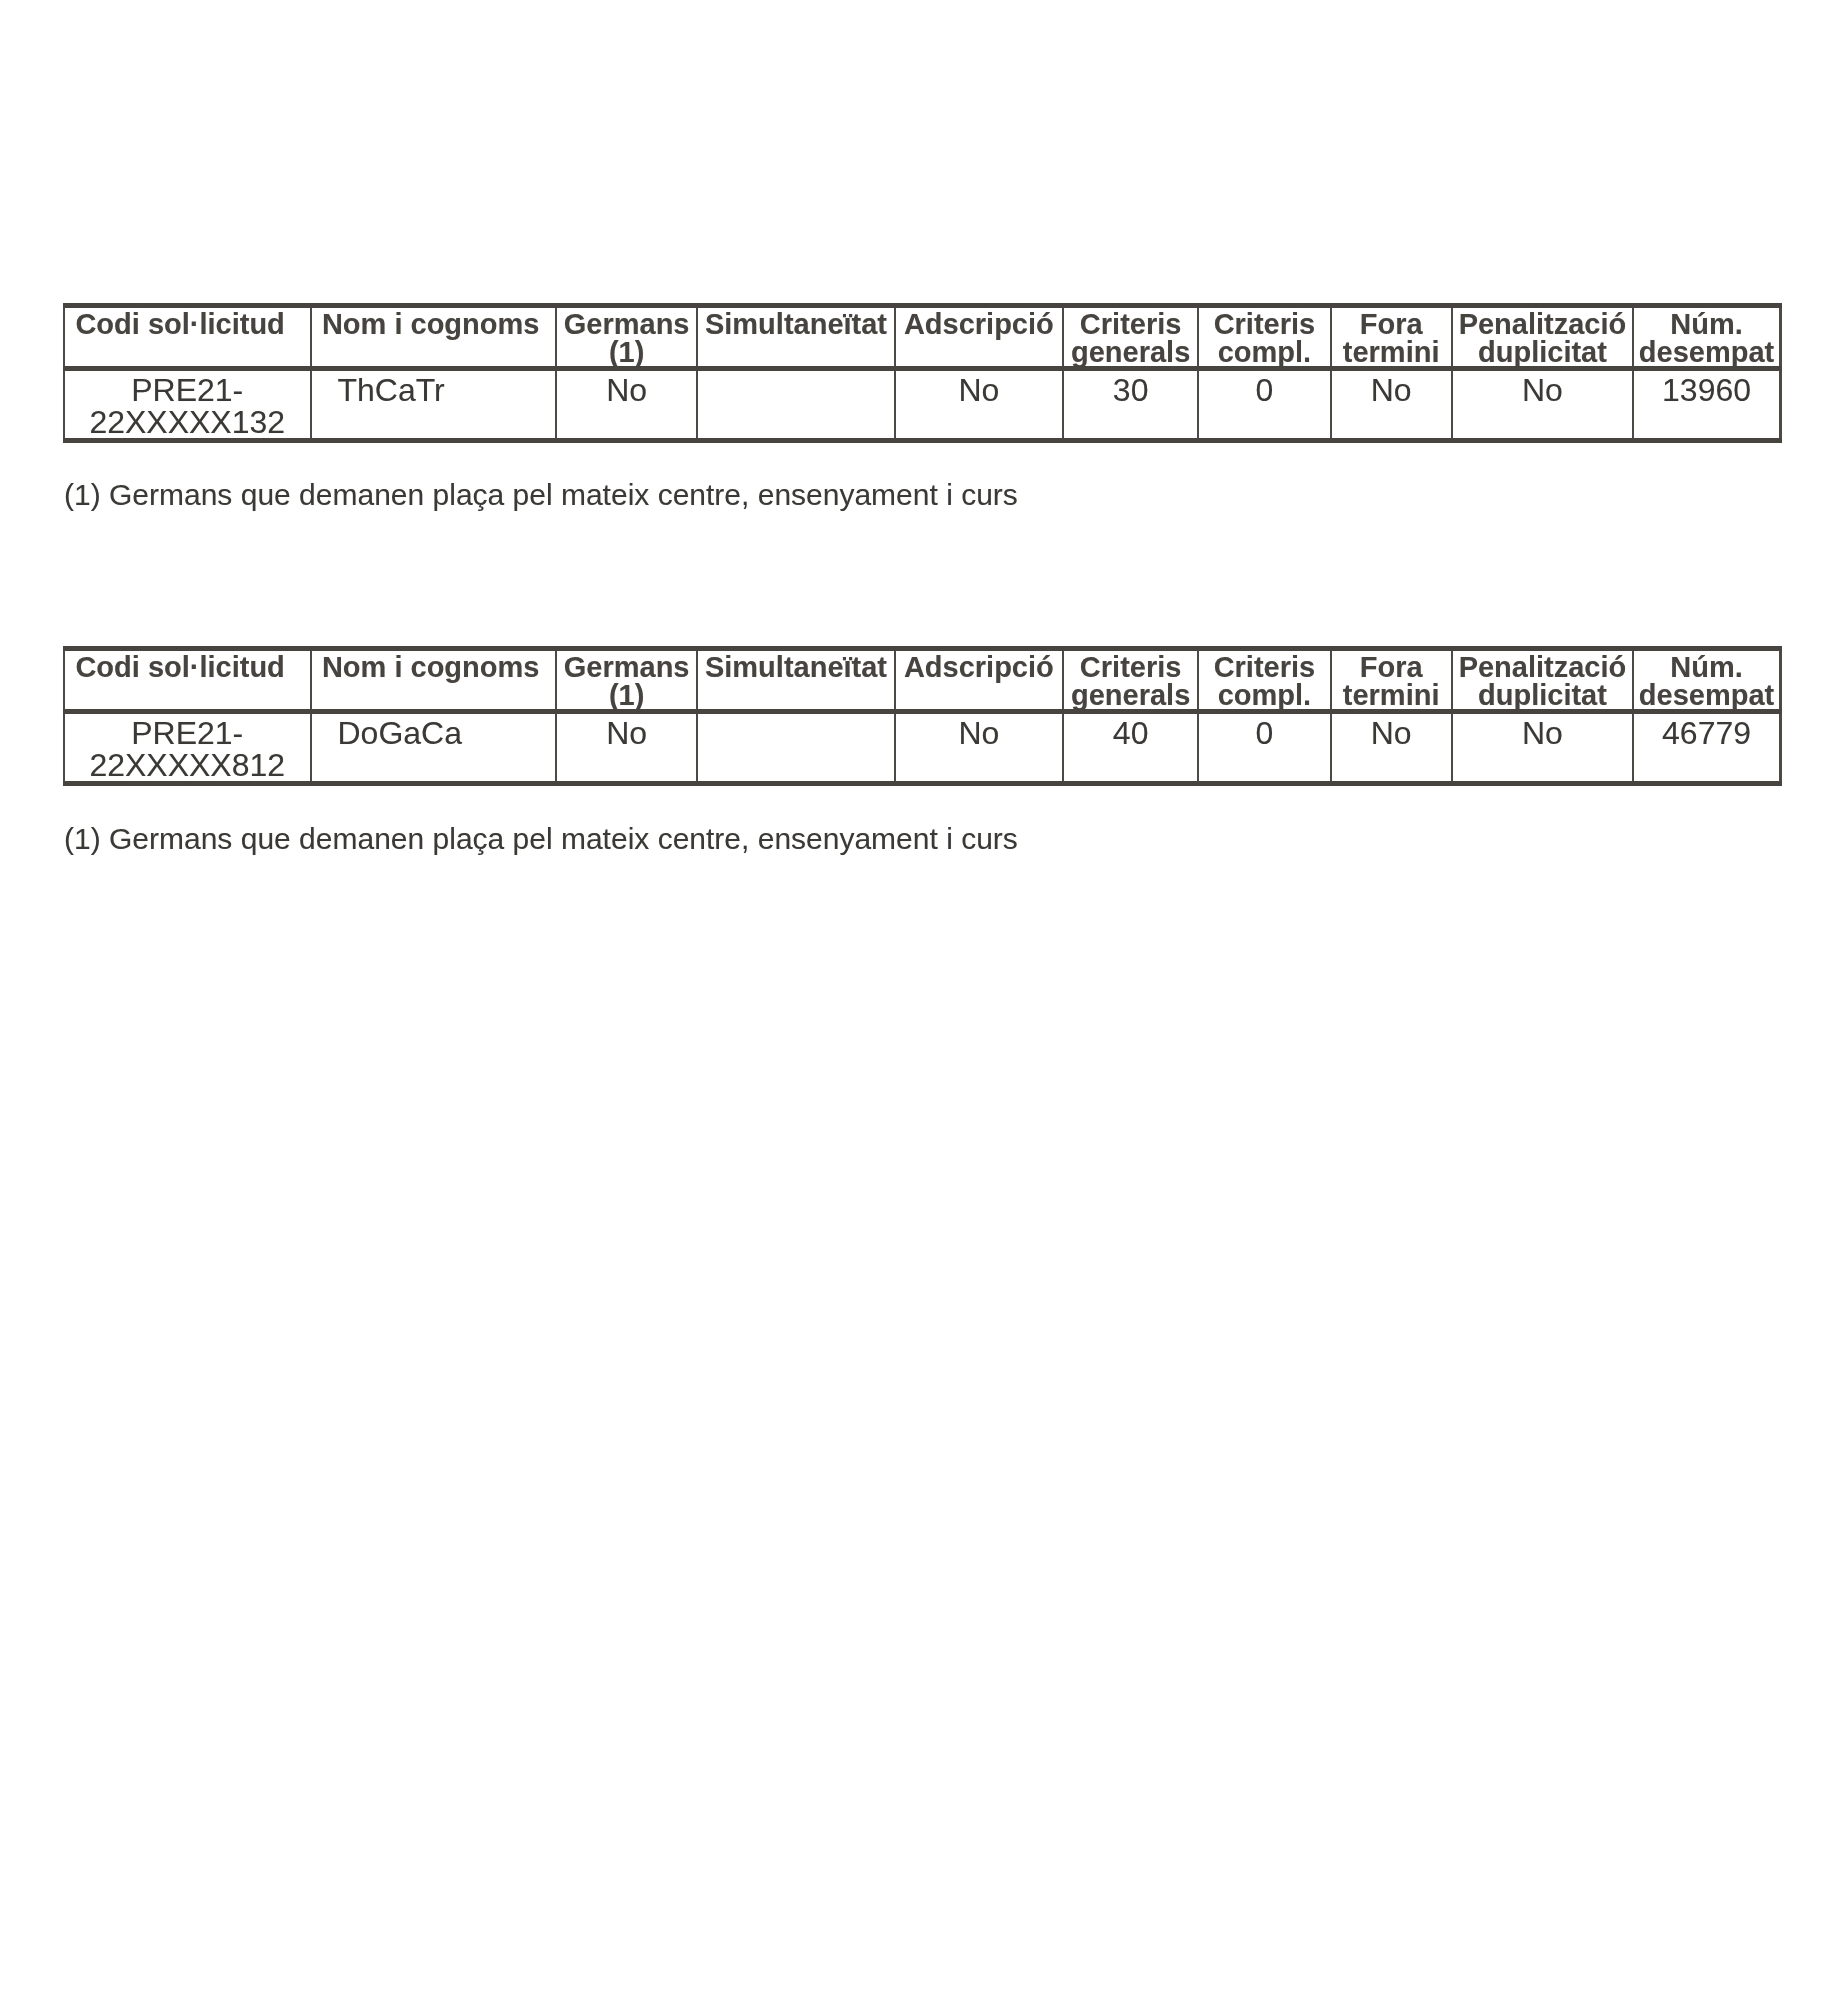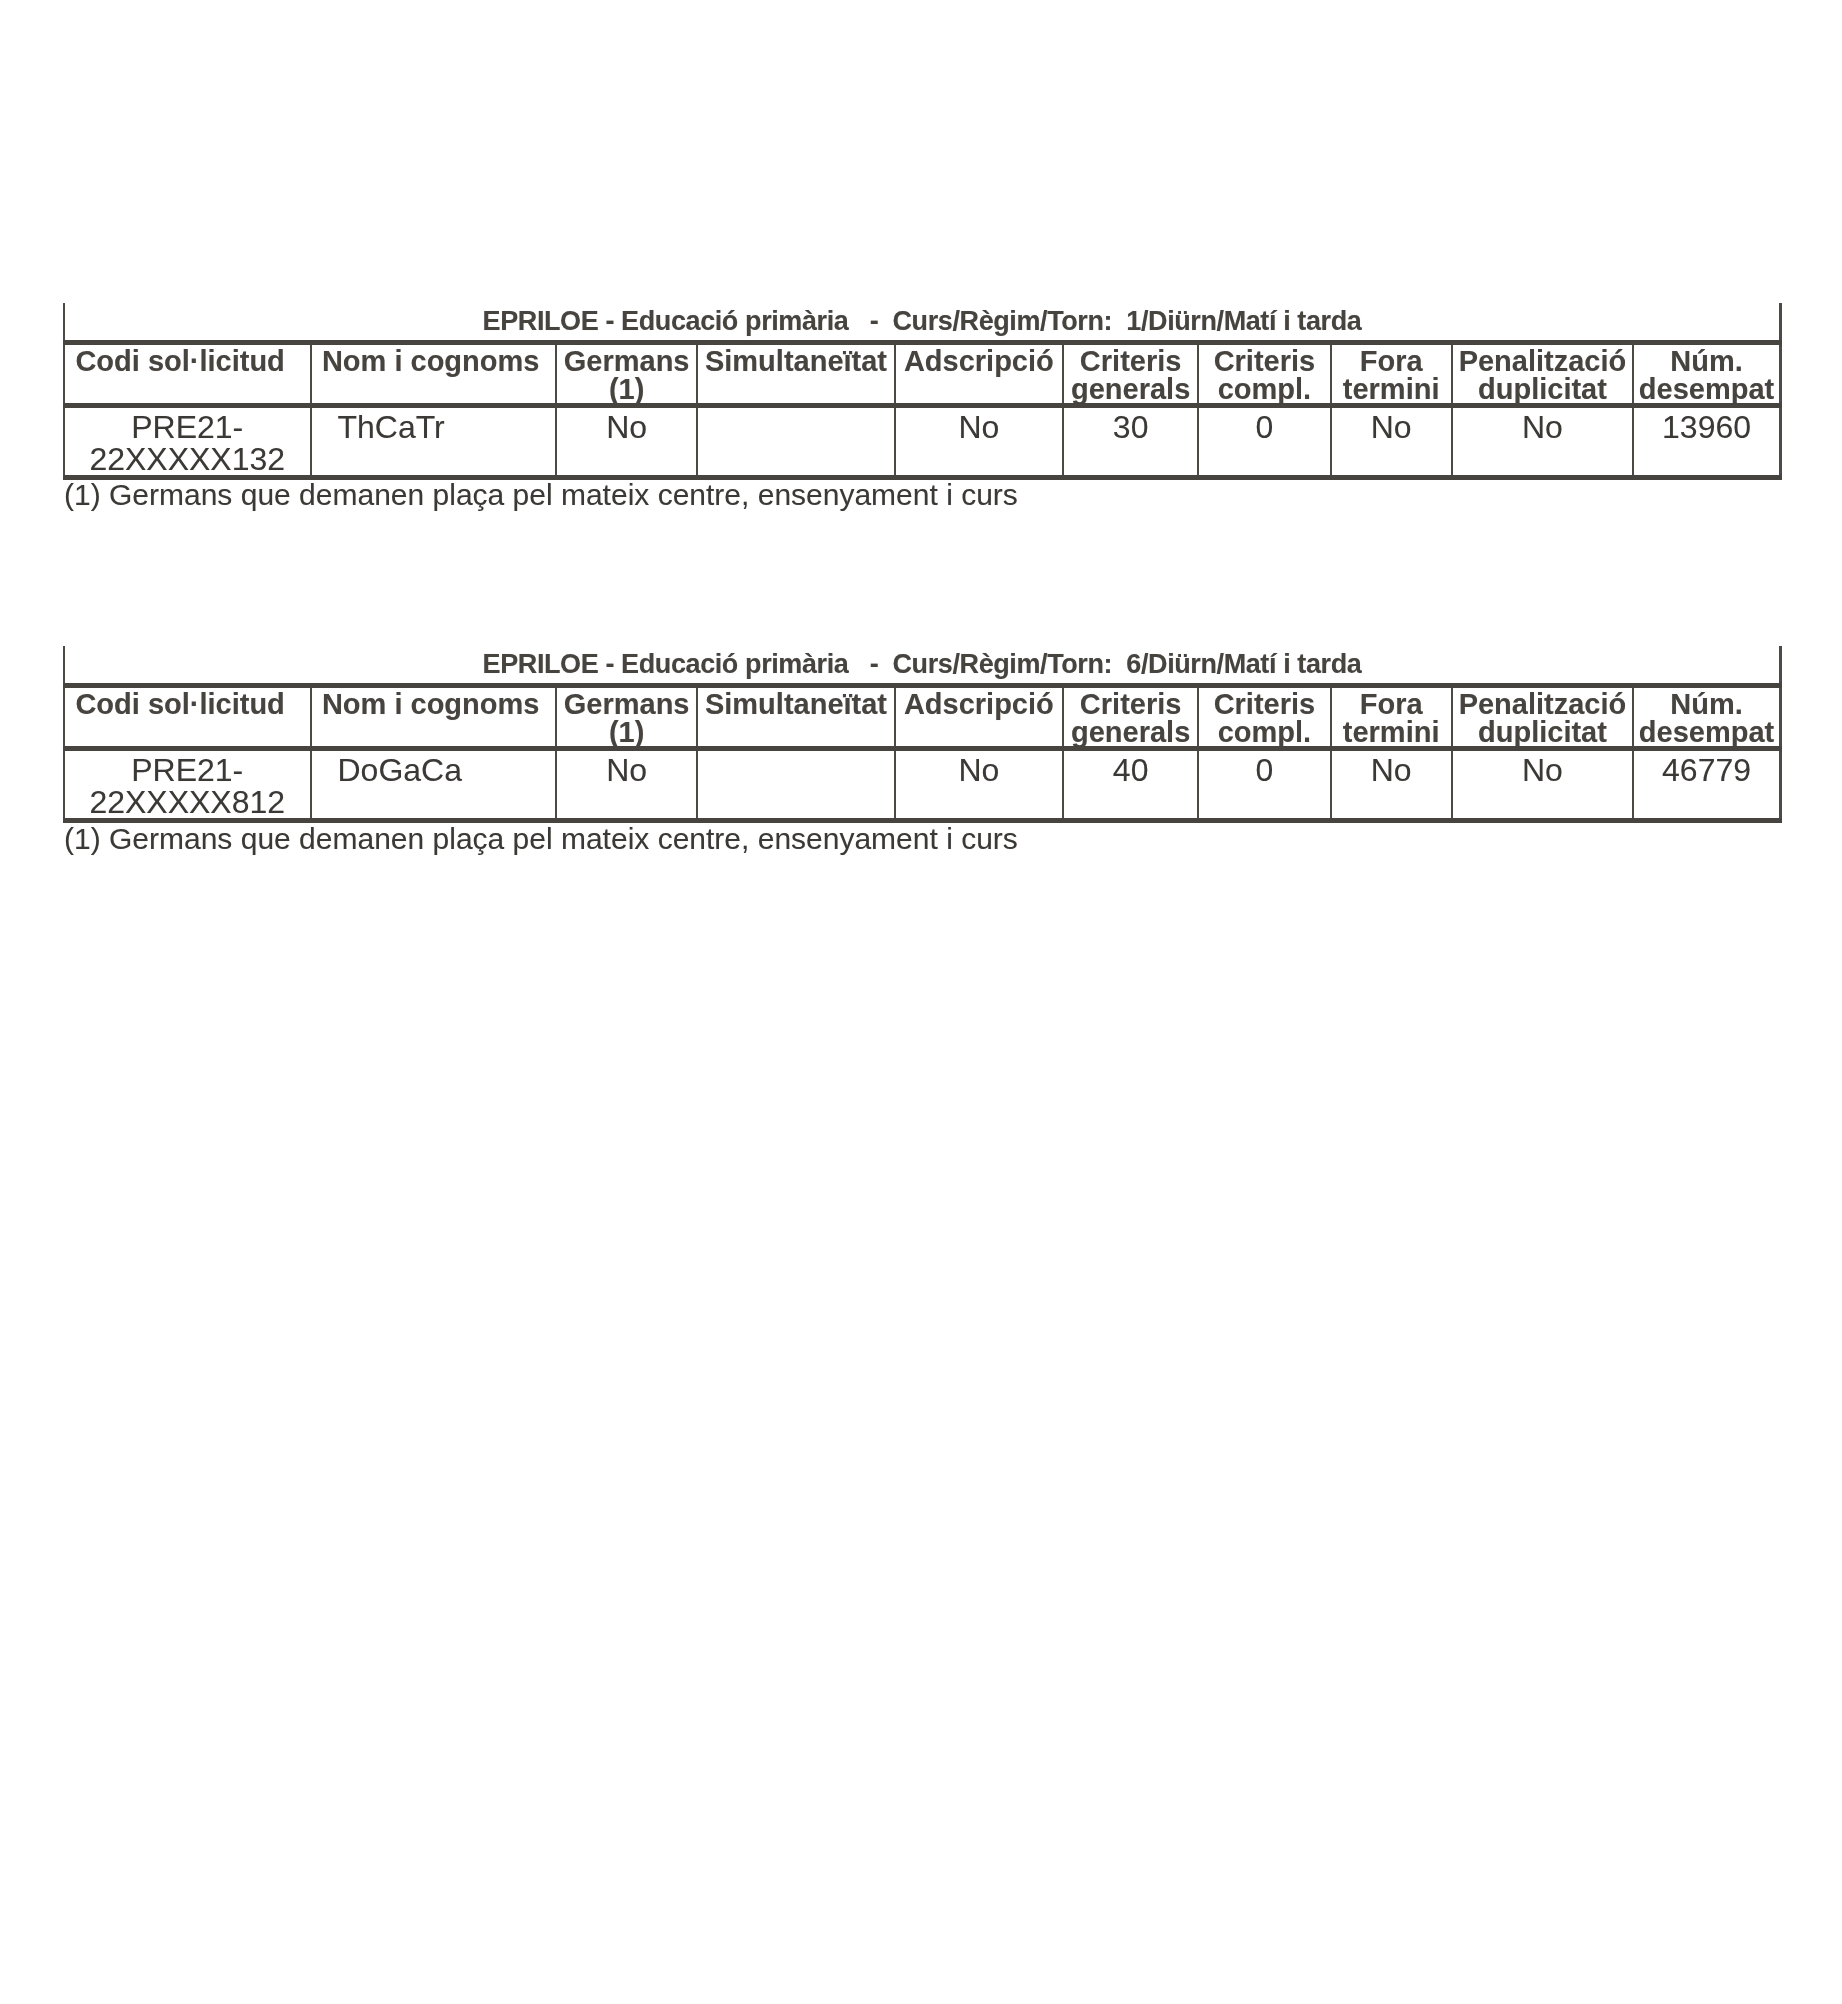--- a/index.html
+++ b/index.html
@@ -87,21 +87,20 @@
   }
   .footnote.first{top:482px;}
   .footnote.second{top:826px;}
 </style>
 </head>
 <body>
 
 <div class="page">
 
   <div class="tbl-block first">
-    <div class="tbl-title">EPRILOE - Educació primària   -  Curs/Règim/Torn:  1/Diürn/Matí i tarda</div>
     <table class="grid">
       <colgroup>
         <col style="width:246px">
           <col style="width:245px">
           <col style="width:141px">
         <col style="width:197px">
           <col style="width:168px">
           <col style="width:135px">
         <col style="width:132px">
           <col style="width:121px">
@@ -141,21 +140,20 @@
           <td>No</td>
           <td>No</td>
           <td>13960</td>
         </tr>
       </tbody>
     </table>
   </div>
   <div class="footnote first">(1) Germans que demanen plaça pel mateix centre, ensenyament i curs</div>
 
   <div class="tbl-block second">
-    <div class="tbl-title">EPRILOE - Educació primària   -  Curs/Règim/Torn:  6/Diürn/Matí i tarda</div>
     <table class="grid">
       <colgroup>
         <col style="width:246px">
           <col style="width:245px">
           <col style="width:141px">
         <col style="width:197px">
           <col style="width:168px">
           <col style="width:135px">
         <col style="width:132px">
           <col style="width:121px">

